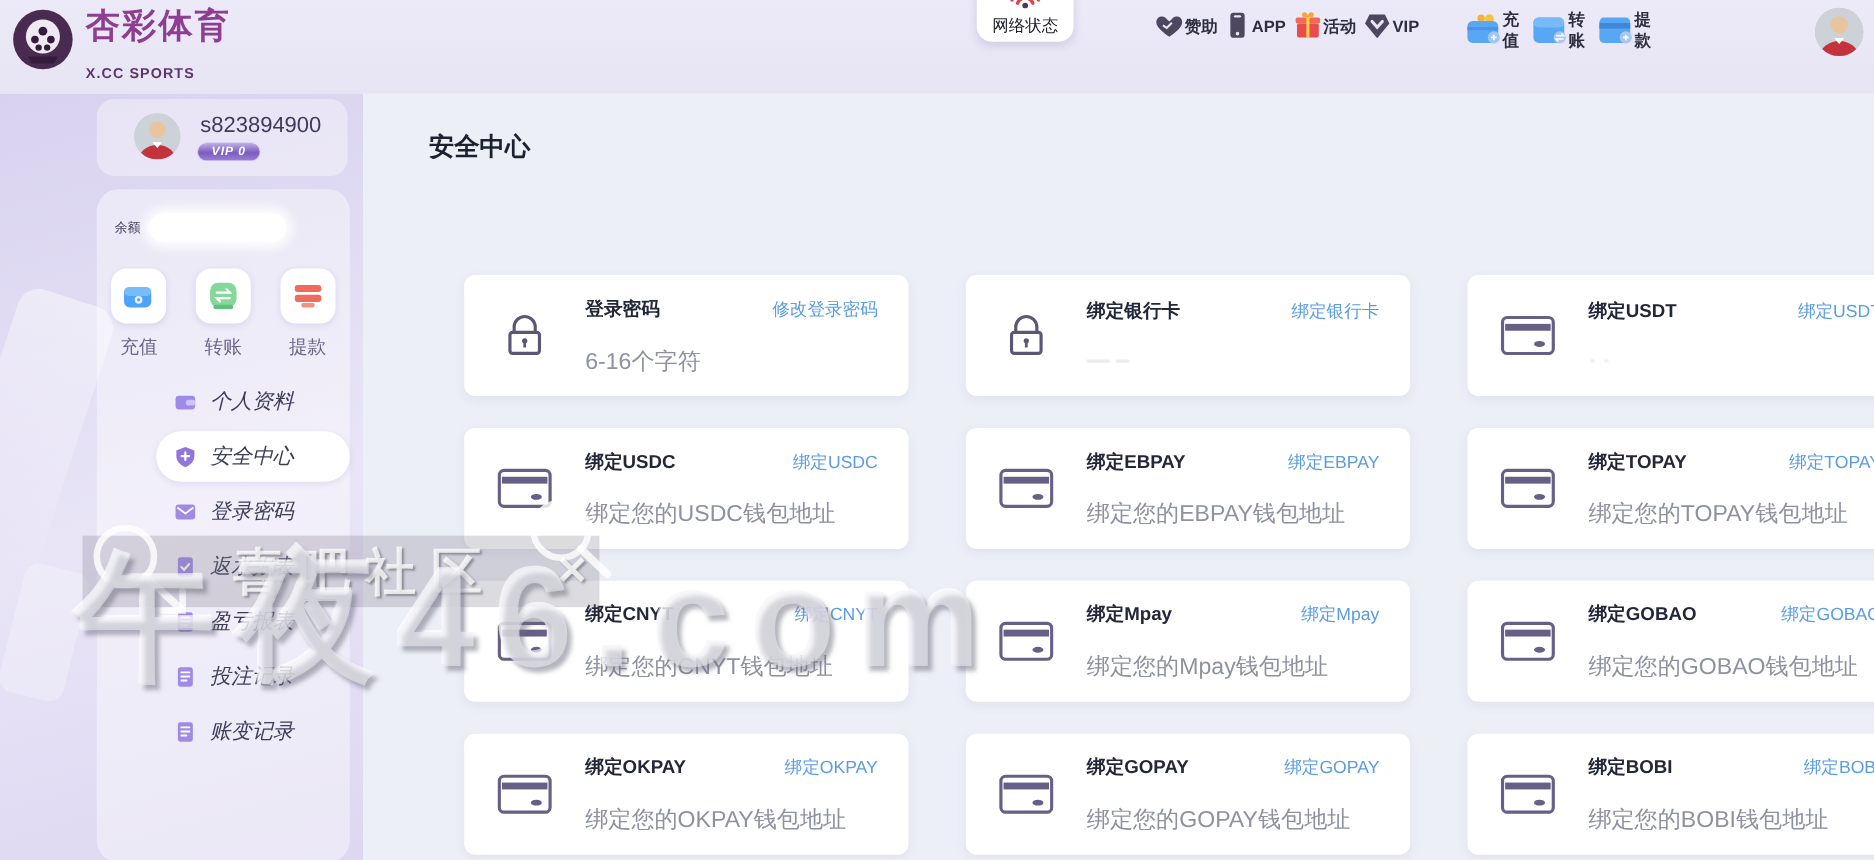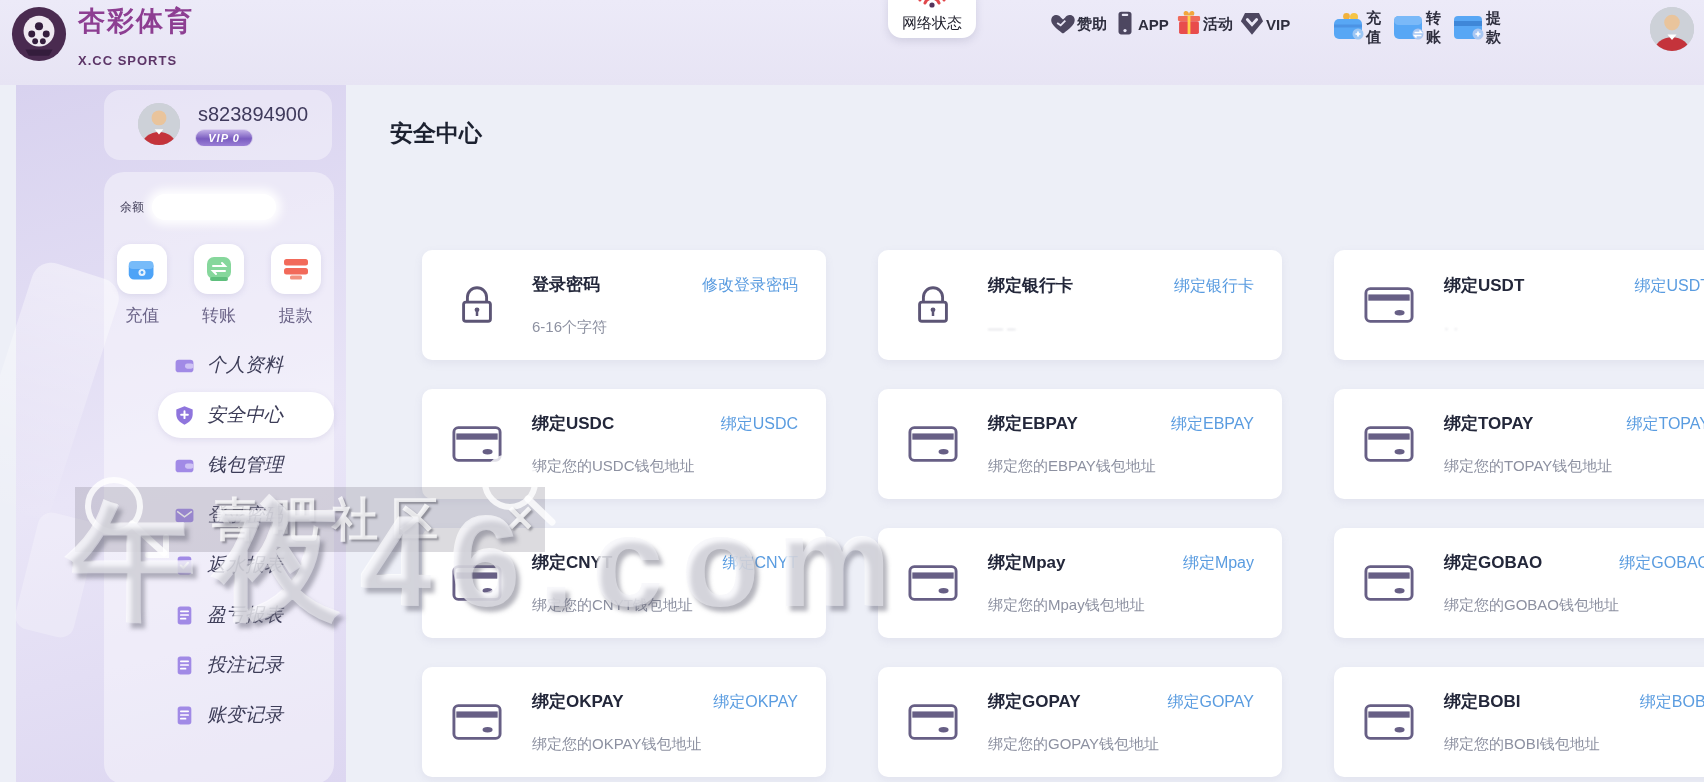--- a/index.html
+++ b/index.html
@@ -5,39 +5,39 @@
   * { margin:0; padding:0; box-sizing:border-box; }
   html,body { background:#cfd0dc; }
   .page{
     position:relative; width:1704px; height:782px; overflow:hidden;
     background:#edeff7; font-family:"Liberation Sans", sans-serif;
   }
   
   .topbar{ position:absolute; left:0; top:0; width:1704px; height:85px;
     background:linear-gradient(180deg,#eceaf8 0%, #e7e4f4 100%); z-index:5;}
   .logo{ position:absolute; left:10px; top:3px; display:flex; align-items:center; gap:10px;}
-  .logo-txt .t1{ font-size:27px; font-weight:bold; color:#8d3e92; letter-spacing:2px;}
+  .logo-txt .t1{ font-size:31px; font-weight:bold; color:#8d3e92; letter-spacing:2px;}
   .logo-txt .t2{ font-size:13px; font-weight:bold; color:#5d3668; letter-spacing:1px; margin-top:14px;}
   .nav{ position:absolute; left:190px; top:0; height:64px; display:flex; align-items:center; gap:25px;}
   .nav-item{ font-size:20px; font-weight:bold; color:#7d4b80; width:44px; text-align:center; cursor:pointer;}
   .net-badge{ position:absolute; left:888px; top:-14px; width:88px; height:52px; background:#fff;
     border-radius:14px; box-shadow:0 3px 8px rgba(90,90,130,.18);
     display:flex; flex-direction:column; align-items:center; justify-content:flex-end; padding-bottom:5px;}
   .net-badge svg{ position:absolute; top:-2px; left:24px;}
   .net-label{ font-size:15px; color:#22222e;}
   .hicons{ position:absolute; left:1049px; top:6px; display:flex;}
   .hwallet{ position:absolute; left:1332px; top:6px; display:flex;}
   .hicon{ width:63px; display:flex; flex-direction:row; align-items:center; cursor:pointer;}
   .hwallet .hicon{ width:60px;}
   .hicon-glyph{ height:34px; display:flex; align-items:center; justify-content:center;}
   .hicon-label{ font-size:15px; font-weight:bold; color:#2e2e3e; margin-top:3px;}
   .hdr-avatar{ position:absolute; left:1650px; top:7px; width:44px; height:44px; border-radius:50%;
     overflow:hidden; background:#c9ccd4; cursor:pointer;}
   
-  .sidebar{ position:absolute; left:16px; top:85px; width:330px; height:697px;
+  .sidebar{ position:absolute; left:0; top:85px; width:330px; height:697px;
     background:linear-gradient(165deg,#d8d2ef 0%, #e9e5f7 55%, #ddd7f1 100%);}
   .sidebar::before{ content:""; position:absolute; left:-20px; top:180px; width:90px; height:260px;
     background:linear-gradient(180deg,rgba(255,255,255,.45),rgba(255,255,255,0)); transform:rotate(18deg); border-radius:20px;}
   .sidebar::after{ content:""; position:absolute; left:10px; top:430px; width:60px; height:120px;
     background:rgba(255,255,255,.25); transform:rotate(14deg); border-radius:14px;}
   .user-card{ position:absolute; left:88px; top:5px; width:228px; height:70px;
     background:rgba(255,255,255,.38); border-radius:16px;}
   .side-avatar{ position:absolute; left:122px; top:18px; width:42px; height:42px; border-radius:50%;
     overflow:hidden; background:#c9ccd4;}
   .side-name{ position:absolute; left:182px; top:18px; font-size:20px; color:#3f3a5c; font-weight:500;}
@@ -66,21 +66,21 @@
   .page-title{ position:absolute; left:390px; top:118px; font-size:23px; font-weight:bold; color:#1c2130;}
   .cards{ position:absolute; left:422px; top:250px; display:grid;
     grid-template-columns:repeat(3,404px); column-gap:52px; row-gap:29px;}
   .card{ height:110px; background:#fff; border-radius:10px; box-shadow:0 3px 9px rgba(120,120,160,.10);
     display:flex; align-items:center; padding-right:28px;}
   .cicon{ width:110px; display:flex; align-items:center; justify-content:center; flex:0 0 110px;}
   .cbody{ flex:1; min-width:0;}
   .trow{ display:flex; align-items:baseline;}
   .ctitle{ font-size:17px; font-weight:bold; color:#23273a; white-space:nowrap;}
   .clink{ margin-left:auto; font-size:16px; color:#5a9ce0; white-space:nowrap; cursor:pointer;}
-  .csub{ margin-top:22px; font-size:15px; color:#8d91a1; white-space:nowrap;}
+  .csub{ margin-top:22px; font-size:21px; color:#8d91a1; white-space:nowrap;}
   .csub.faint{ opacity:.38; filter:blur(1px);}
   
   .wm{ position:absolute; left:0; top:0; width:1704px; height:578px; pointer-events:none; z-index:40;}
   .wm-band{ position:absolute; left:75px; top:487px; width:470px; height:65px; background:rgba(128,126,140,.28);}
   .wm-community{ position:absolute; left:212px; top:489px; font-size:46px; font-weight:bold;
     color:rgba(255,255,255,.78); letter-spacing:14px; text-shadow:2px 2px 2px rgba(90,90,100,.55); white-space:nowrap;}
   .wm-site{ position:absolute; left:68px; top:498px; font-size:128px; font-weight:bold; letter-spacing:18px;
     color:rgba(242,242,247,.52); white-space:nowrap; line-height:1;
     text-shadow:4px 5px 4px rgba(108,108,124,.5), -1px -1px 0 rgba(255,255,255,.65);}
   .wm-mag{ position:absolute;}
@@ -324,30 +324,20 @@
     <span class="mi">
 
       <svg class="ic mi-shield" width="21" height="21" viewBox="0 0 20 20">
         <path d="M10 1.2 l7.8 3.1 v4.6 c0 5-3.3 7.8-7.8 9.9-4.5-2.1-7.8-4.9-7.8-9.9 V4.3z" fill="#8f75dd"></path>
         <path d="M10 6 v6.5 M6.8 9.2 h6.4" stroke="#fff" stroke-width="1.9" stroke-linecap="round"></path>
       </svg>
 
     </span>
     <span>安全中心</span>
   </li>
-          <li data-icon="wallet">
-    <span class="mi">
-      <svg class="ic mi-wallet" width="21" height="21" viewBox="0 0 20 20">
-        <rect x="1.5" y="4.5" width="17" height="12" rx="3" fill="#a18ae6"></rect>
-        <rect x="10.5" y="8" width="8" height="5" rx="2.2" fill="#cfc3f4"></rect>
-      </svg>
-
-    </span>
-    <span>钱包管理</span>
-  </li>
           <li data-icon="mail">
     <span class="mi">
 
       <svg class="ic mi-mail" width="21" height="21" viewBox="0 0 20 20">
         <rect x="1.5" y="3.5" width="17" height="13" rx="2.6" fill="#a18ae6"></rect>
         <path d="M3 6 l7 5.2 7-5.2" stroke="#fff" stroke-width="1.5" fill="none"></path>
       </svg>
 
     </span>
     <span>登录密码</span>

